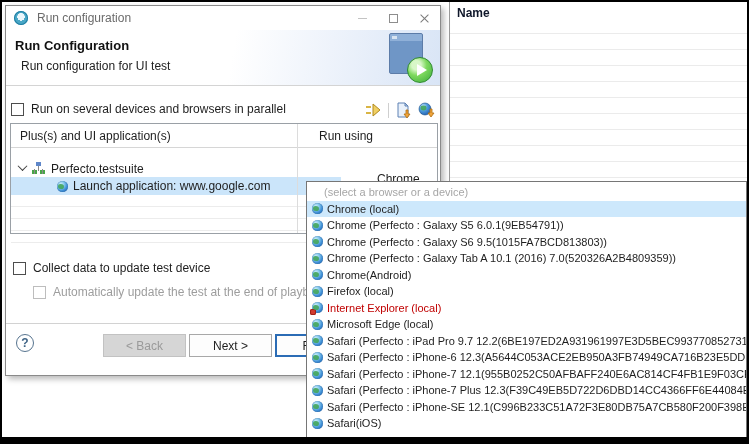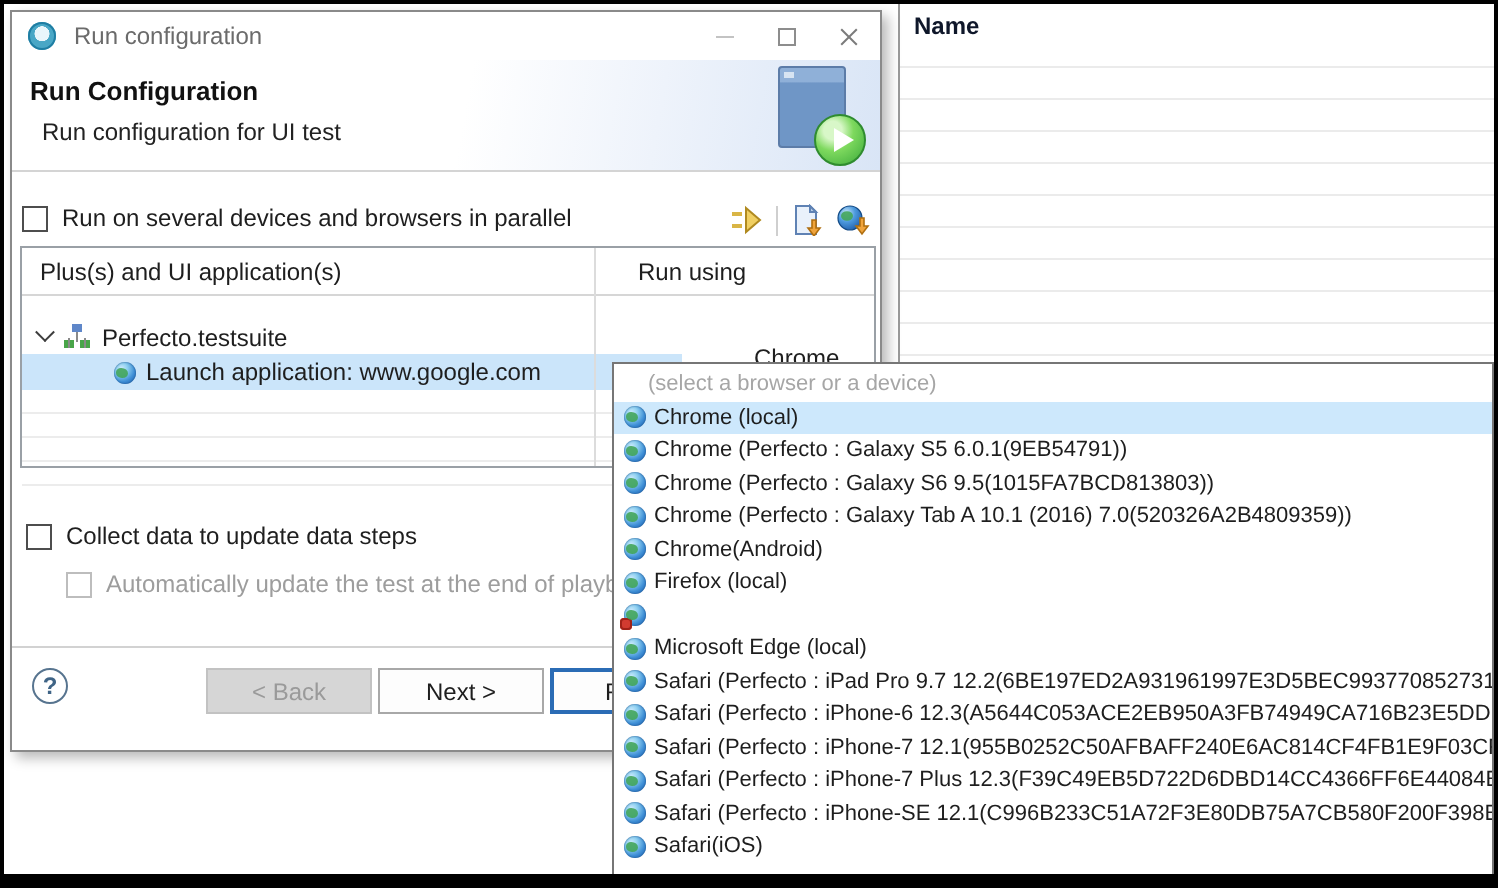--- a/index.html
+++ b/index.html
@@ -216,21 +216,21 @@
       </div>
     </div>
     <div class="empty-row"></div>
     <div class="empty-row"></div>
     <div class="empty-row"></div>
     <div class="empty-row"></div>
   </div>
 
   <div class="checkrow" style="left:7px; top:255px;">
     <span class="checkbox"></span>
-    <span class="checklabel">Collect data to update data steps</span>
+    <span class="checklabel">Collect data to update test device</span>
   </div>
   <div class="checkrow" style="left:27px; top:279px;">
     <span class="checkbox dim"></span>
     <span class="checklabel dim-text">Automatically update the test at the end of playback</span>
   </div>
 
   <div class="footer-sep"></div>
   <div class="help-btn">?</div>
   <div class="btn btn-back">&lt; Back</div>
   <div class="btn btn-next">Next &gt;</div>
@@ -261,20 +261,21 @@
     <span class="lbl">Chrome(Android)</span>
   </div>
   <div class="dd-item">
     <span class="globe"></span>
     <span class="lbl">Firefox (local)</span>
   </div>
   <div class="dd-item dd-error">
     <span class="globe ie-globe">
         <span class="ie-badge"></span>
       </span>
+    <span class="lbl">Internet Explorer (local)</span>
   </div>
   <div class="dd-item">
     <span class="globe"></span>
     <span class="lbl">Microsoft Edge (local)</span>
   </div>
   <div class="dd-item">
     <span class="globe"></span>
     <span class="lbl">Safari (Perfecto : iPad Pro 9.7 12.2(6BE197ED2A931961997E3D5BEC99377085273145))</span>
   </div>
   <div class="dd-item">

